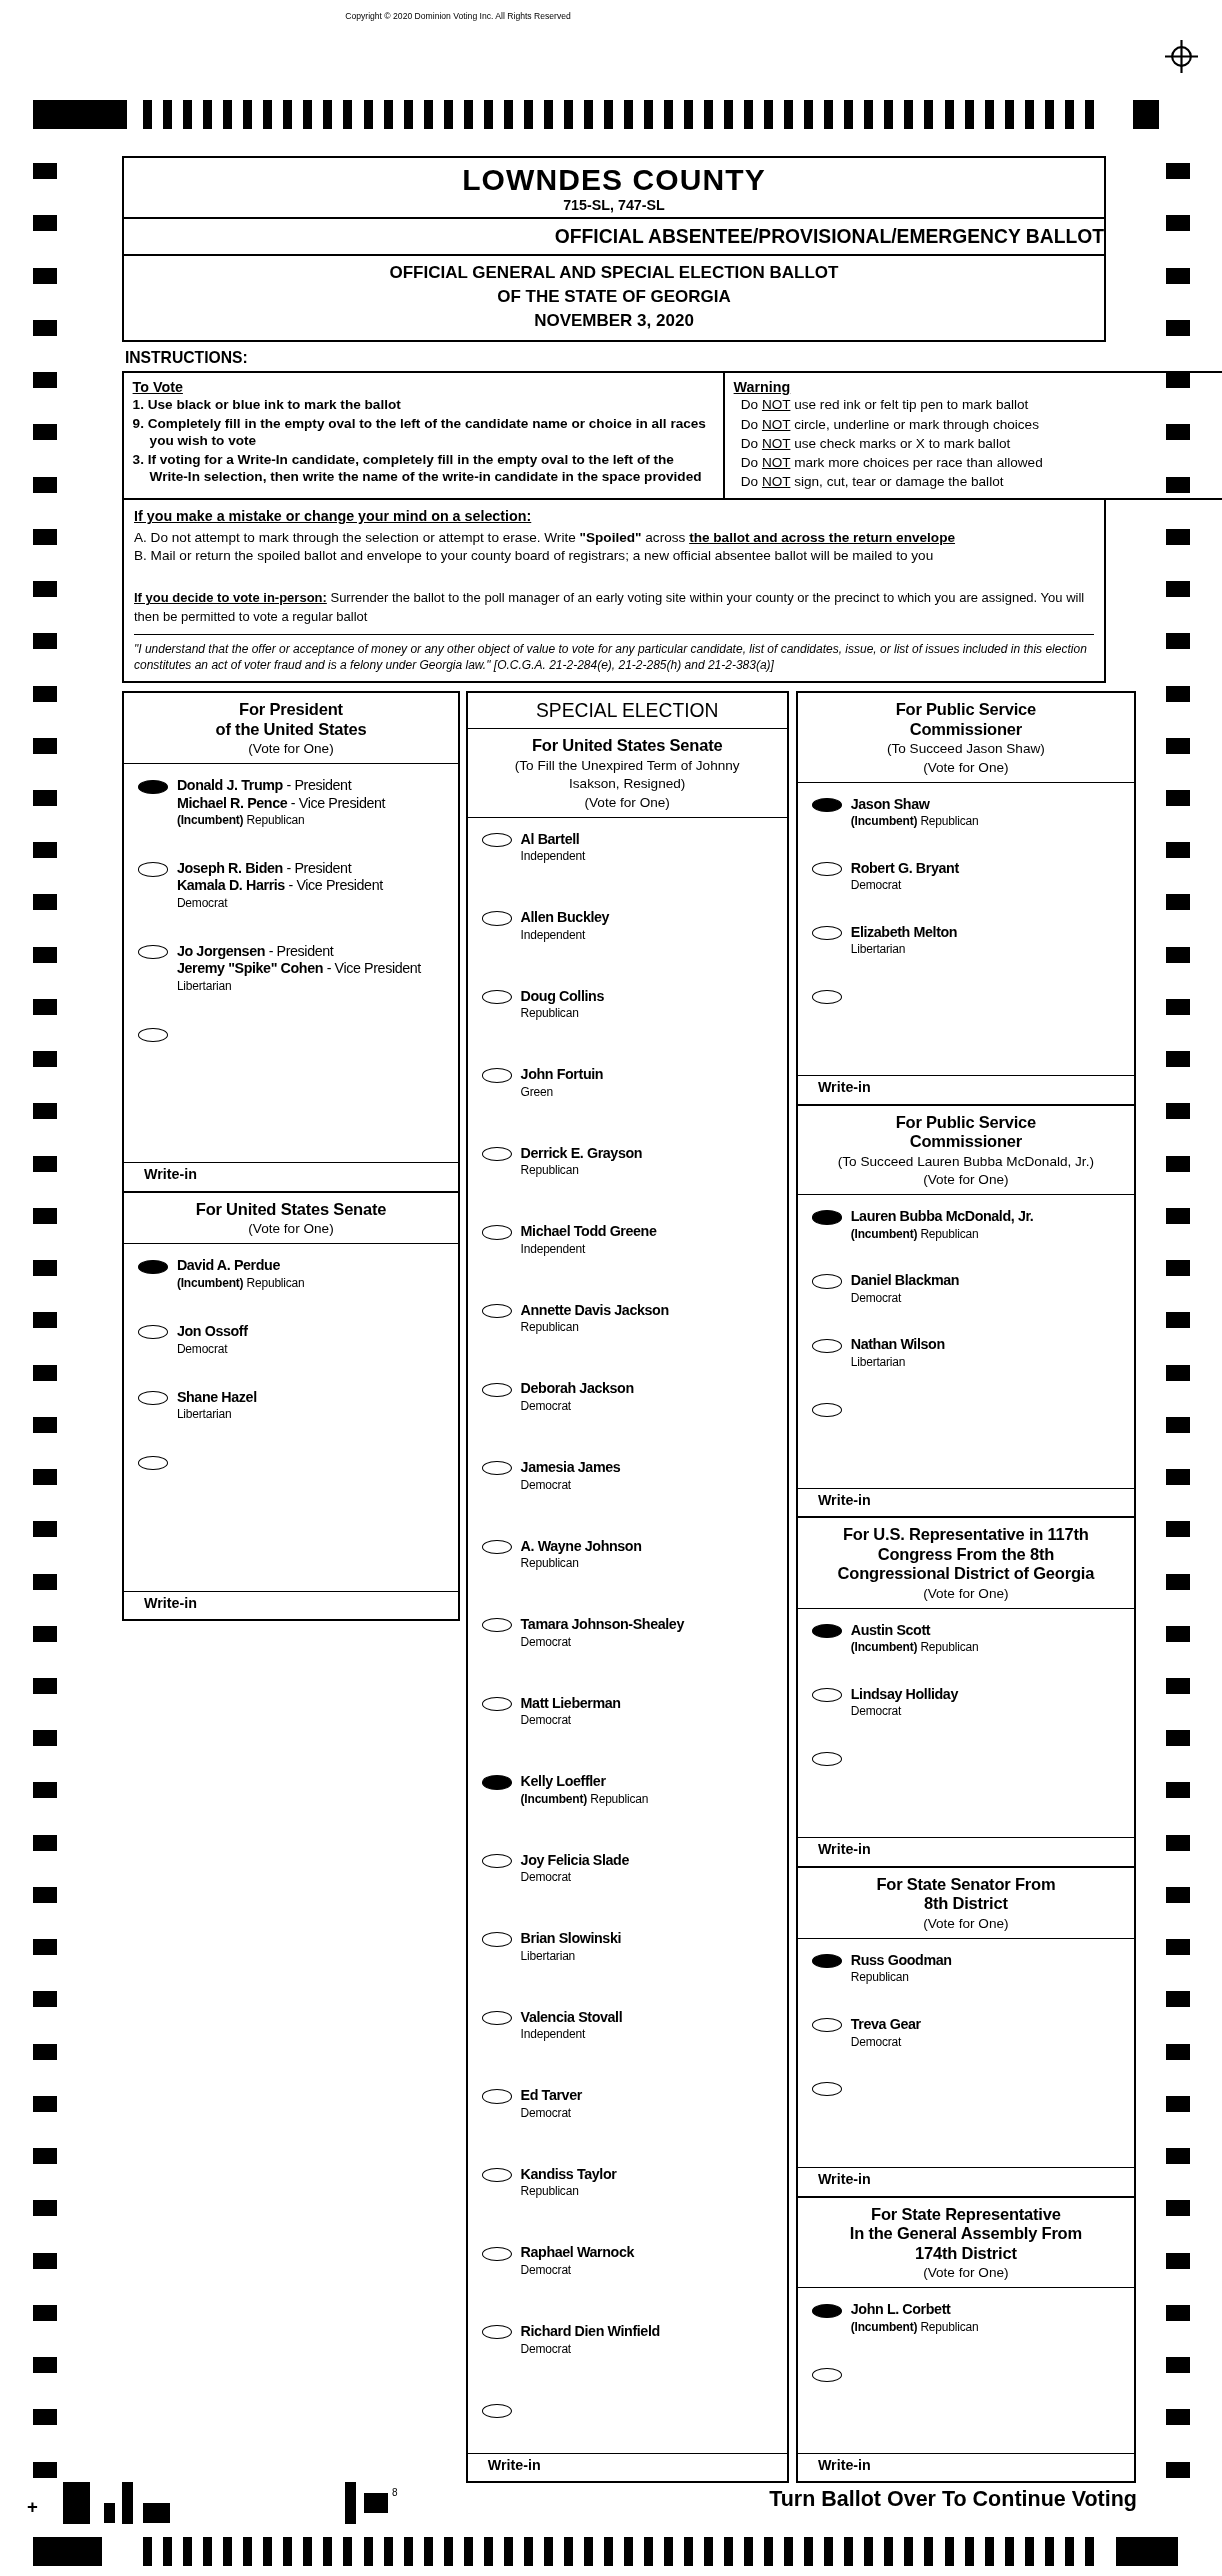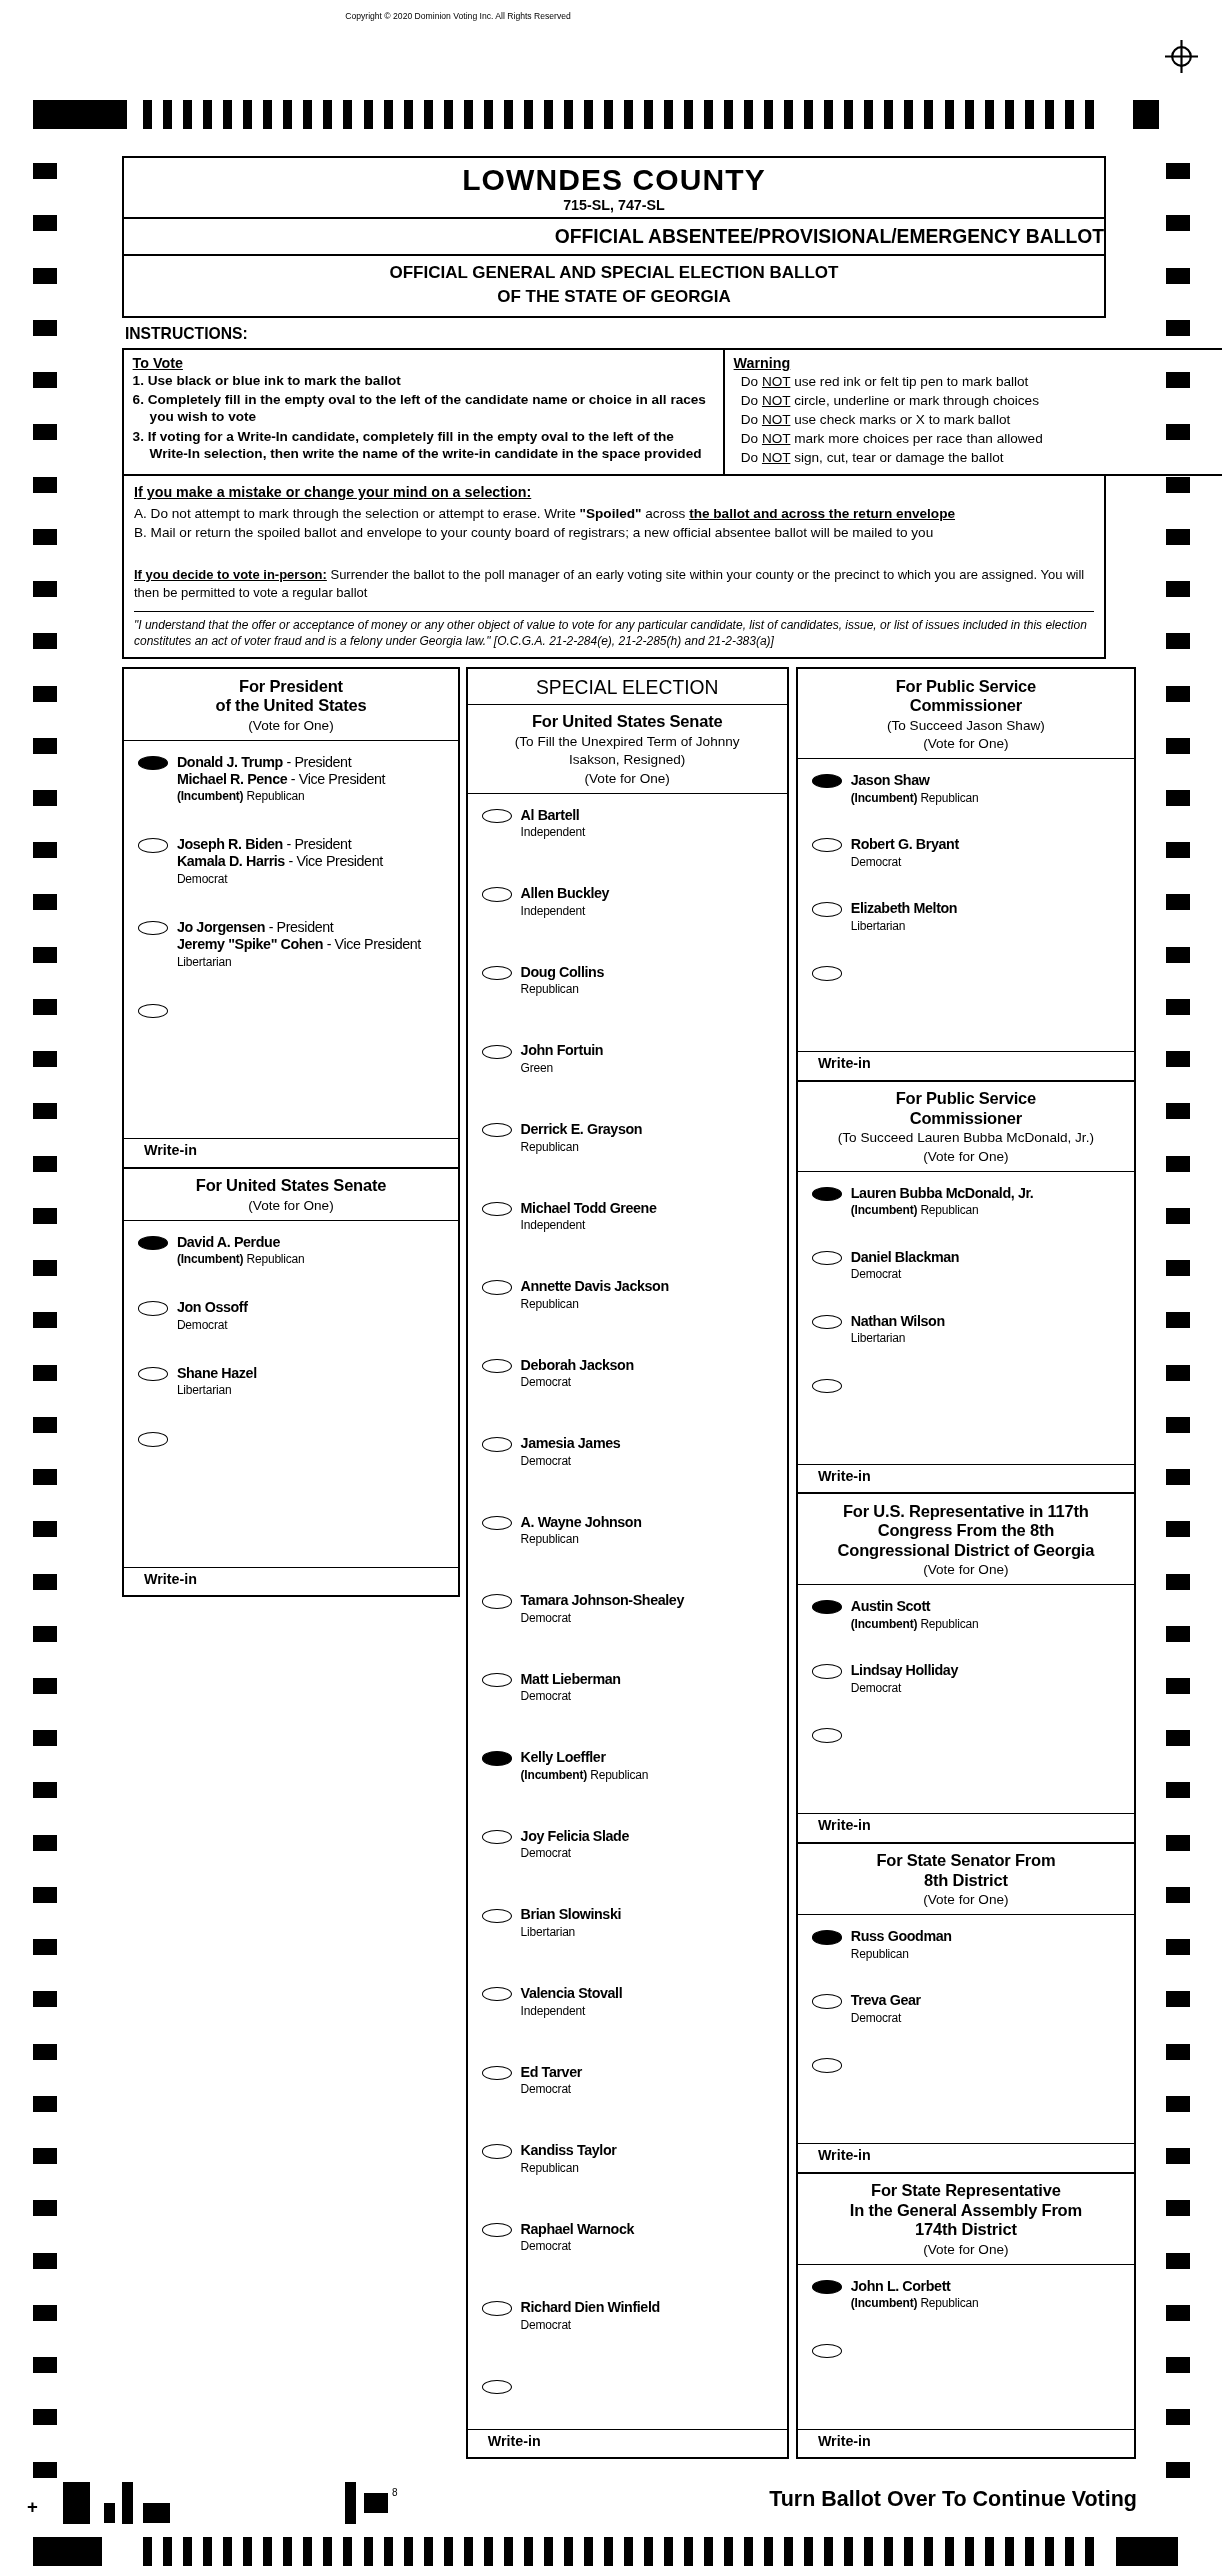--- a/index.html
+++ b/index.html
@@ -281,31 +281,32 @@
   <div class="hdrbox county-box">
     <div class="county">LOWNDES COUNTY</div>
     <div class="precinct">715-SL, 747-SL</div>
   </div>
 
   <div class="hdrbox typebox">
     <div class="row-ballot-type">OFFICIAL ABSENTEE/PROVISIONAL/EMERGENCY BALLOT</div>
     <div class="row-election">
       <div>OFFICIAL GENERAL AND SPECIAL ELECTION BALLOT</div>
       <div>OF THE STATE OF GEORGIA</div>
+      <div>NOVEMBER 3, 2020</div>
     </div>
   </div>
 
   <div class="instr-label">INSTRUCTIONS:</div>
 
   <div class="instr-box">
     <div class="tovote">
       <div class="instr-head">To Vote</div>
       <div id="tovote-items">
           <div class="instr-item">1. Use black or blue ink to mark the ballot</div>
-          <div class="instr-item">6. Completely fill in the empty oval to the left of the candidate name or choice in all races you wish to vote</div>
+          <div class="instr-item">9. Completely fill in the empty oval to the left of the candidate name or choice in all races you wish to vote</div>
           <div class="instr-item">3. If voting for a Write-In candidate, completely fill in the empty oval to the left of the Write-In selection, then write the name of the write-in candidate in the space provided</div>
         </div>
     </div>
     <div class="warning">
       <div class="instr-head">Warning</div>
       <div id="warning-items">
           <div class="instr-item"><span>Do </span><span style="text-decoration: underline;">NOT</span><span> use red ink or felt tip pen to mark ballot</span></div>
           <div class="instr-item"><span>Do </span><span style="text-decoration: underline;">NOT</span><span> circle, underline or mark through choices</span></div>
           <div class="instr-item"><span>Do </span><span style="text-decoration: underline;">NOT</span><span> use check marks or X to mark ballot</span></div>
           <div class="instr-item"><span>Do </span><span style="text-decoration: underline;">NOT</span><span> mark more choices per race than allowed</span></div>

